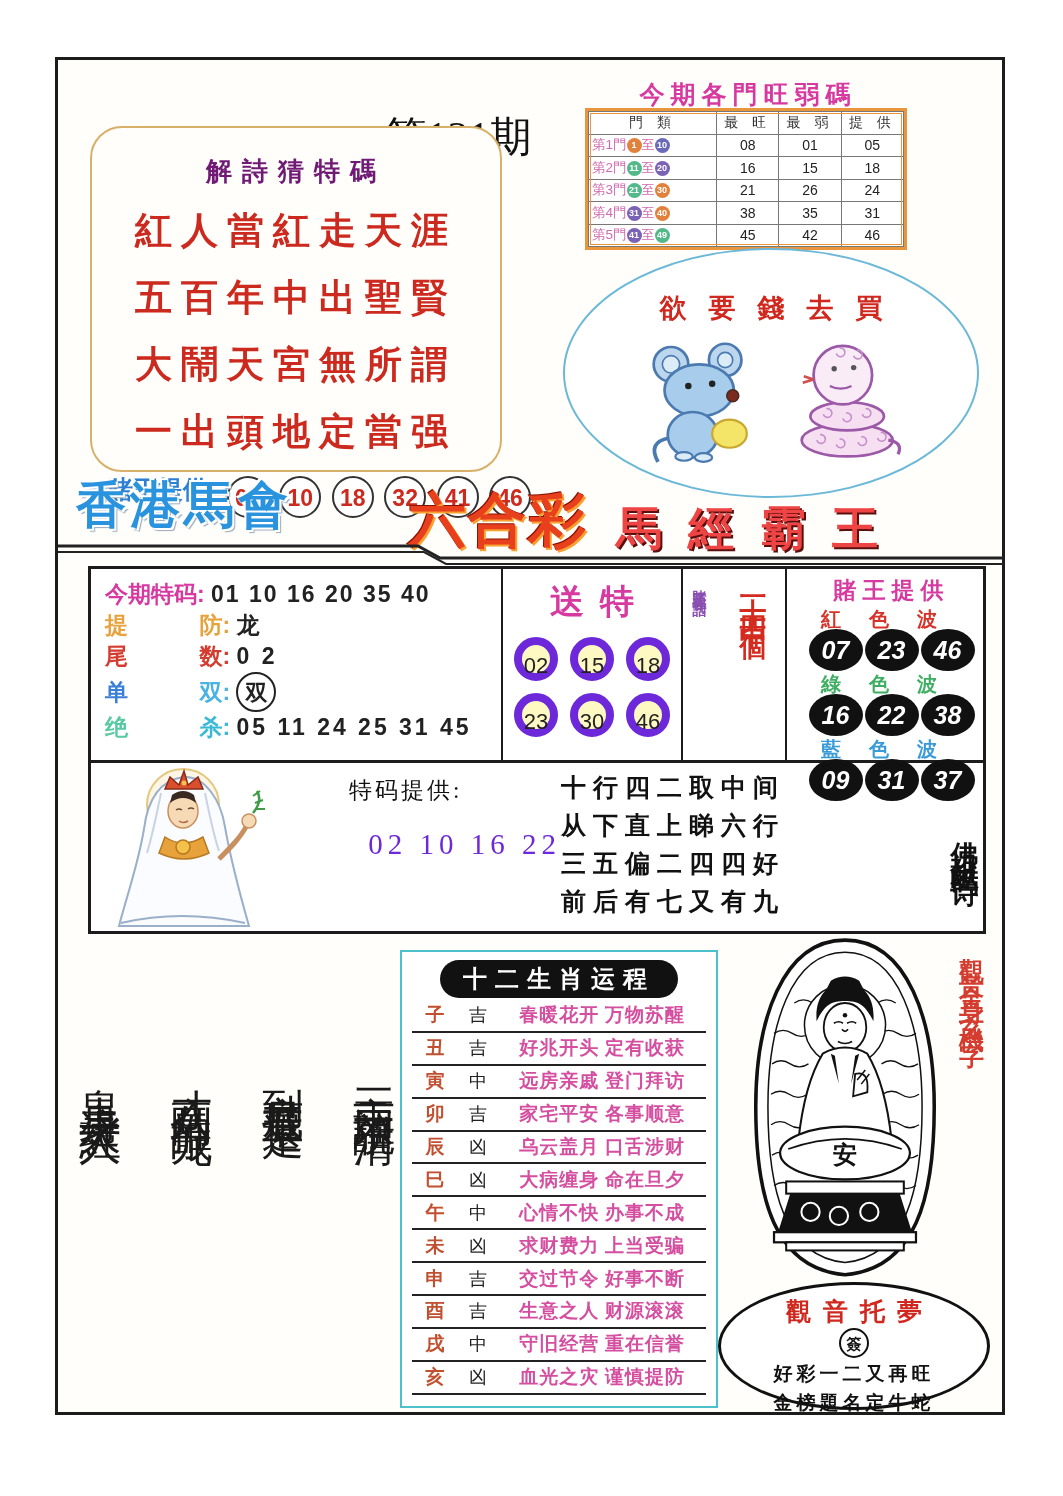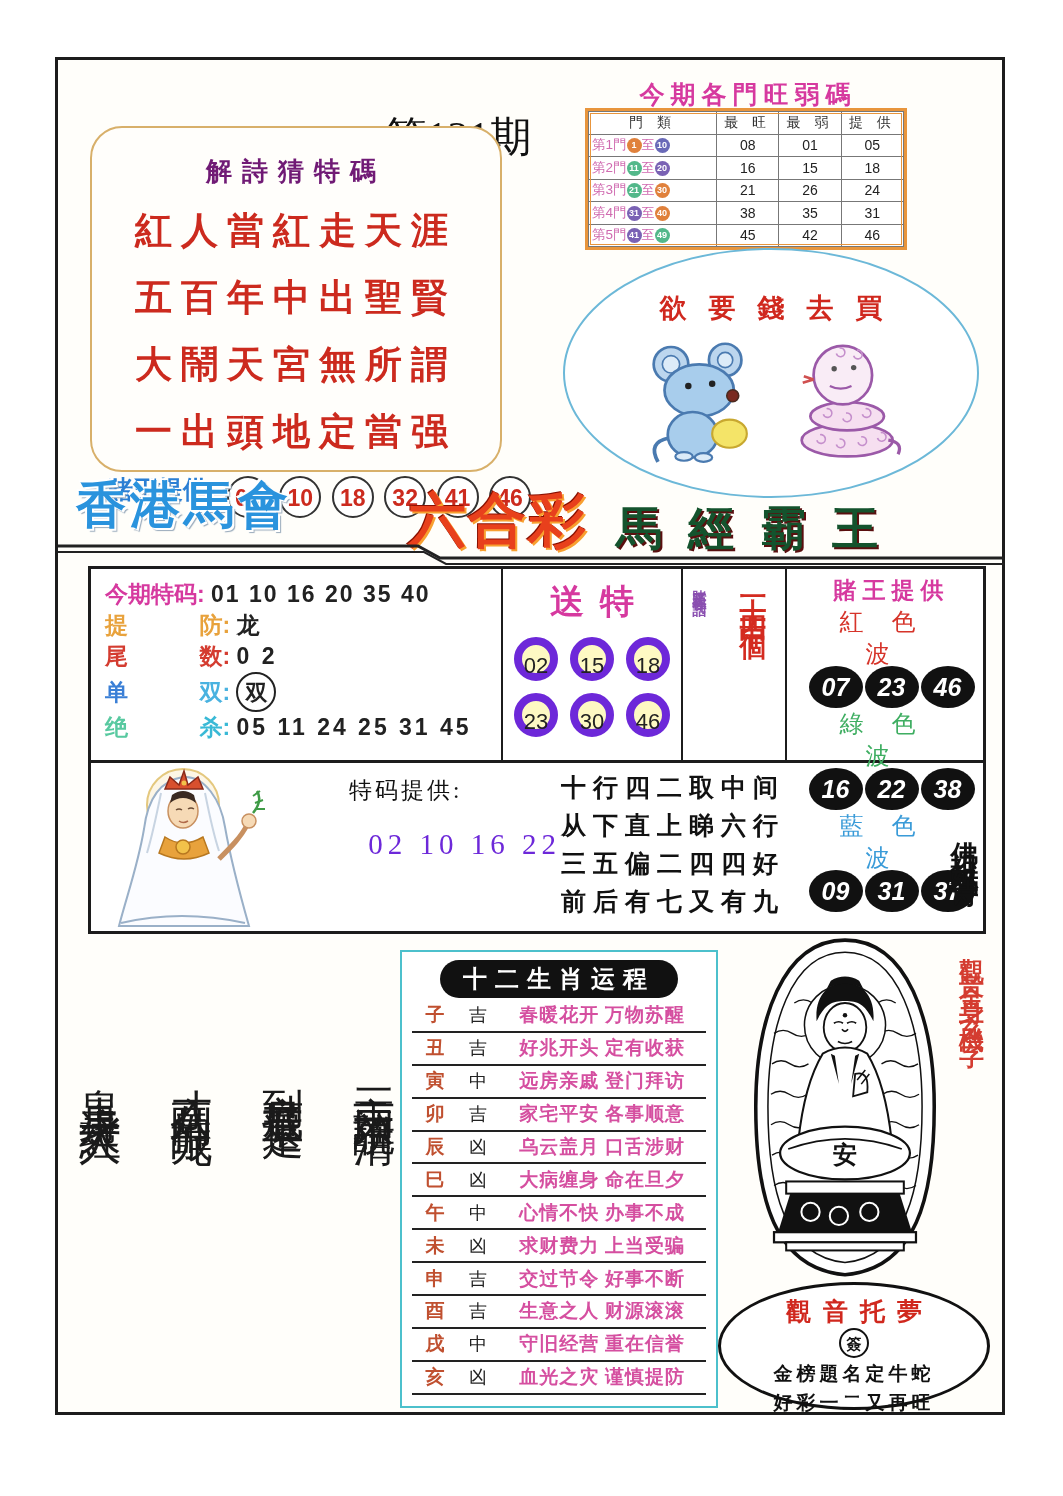--- a/index.html
+++ b/index.html
@@ -55,21 +55,21 @@
     color:#d0281e; letter-spacing:22px; text-indent:22px; }
   .animals { display:flex; justify-content:center; gap:18px; margin-top:8px; }
 
   
   .bn1 { left:18px; top:412px; font-size:50px; font-weight:bold; color:#2a93dd;
     letter-spacing:4px; text-shadow:2px 2px 0 #fff, -2px -2px 0 #fff, 3px 3px 1px #9ab;
     font-family:"Liberation Serif", serif; }
   .bn2 { left:350px; top:422px; font-size:58px; font-weight:bold; color:#e8401c;
     letter-spacing:2px; text-shadow:2px 2px 0 #f8a030, -1px -1px 0 #8a1000;
     font-family:"Liberation Serif", serif; }
-  .bn3 { left:558px; top:438px; font-size:46px; font-weight:bold; color:#14532d;
+  .bn3 { left:558px; top:438px; font-size:46px; font-weight:bold; color:#ef4444;
     letter-spacing:26px; text-shadow:2px 2px 0 #5a0f0f; white-space:nowrap;
     font-family:"Liberation Serif", serif; }
 
   
   .main { left:30px; top:506px; width:898px; height:368px; border:3px solid #1c1c1c;
     background:#fff; }
   .mrow1 { display:flex; height:194px; border-bottom:3px solid #1c1c1c; }
   .cell-info { width:412px; border-right:2px solid #1c1c1c; padding:10px 0 0 14px; }
   .cell-send { width:180px; border-right:2px solid #1c1c1c; text-align:center; }
   .cell-strip { width:104px; border-right:2px solid #1c1c1c; position:relative; }
@@ -93,21 +93,21 @@
 
   .vtext { writing-mode:vertical-rl; text-orientation:upright; }
   .strip-note { position:absolute; left:8px; top:10px; font-size:14px; color:#8a4fb0;
     font-weight:bold; letter-spacing:2px; }
   .strip-hint { position:absolute; right:14px; top:8px; font-size:27px; color:#d42b20;
     font-weight:bold; letter-spacing:6px; height:180px; }
 
   .wv-title { margin-top:6px; font-size:23px; font-weight:bold; color:#d6399f;
     letter-spacing:6px; }
   .wv-label { display:flex; justify-content:flex-end; padding:0 18px;
-    font-size:24px; font-weight:normal; margin-top:0px; }
+    font-size:20px; font-weight:bold; margin-top:0px; }
   .wv-nums { display:flex; justify-content:center; gap:2px; margin-top:-4px; }
   .bcirc { width:54px; height:42px; background:#111; border-radius:50%; color:#fff;
     font-size:25px; font-weight:bold; line-height:42px; text-align:center;font-style:italic; }
 
   .mrow2 { display:flex; height:165px; }
   .tm-block { margin-left:18px; margin-top:4px; width:212px; }
   .tm-label { font-size:23px; color:#111; letter-spacing:3px; margin-top:8px;
     font-family:"Liberation Serif", serif; }
   .tm-line { font-size:29px; color:#6d28d9; letter-spacing:5px; margin-top:22px;
     font-family:"Liberation Serif", serif;text-align:right; }
@@ -497,17 +497,17 @@
     </g>
     <rect x="40" y="296" width="140" height="10" fill="#fff" stroke="#111" stroke-width="2.2"></rect>
     <rect x="52" y="306" width="116" height="8" fill="#fff" stroke="#111" stroke-width="2"></rect>
   </svg>
 
   <div class="abs vtext gvert">觀音金身玄機字</div>
 
   <div class="abs goval">
     <div class="goval-title">觀音托夢</div>
     <div class="seal">簽</div>
+    <div class="goval-line">好彩一二又再旺</div>
     <div class="goval-line">金榜題名定牛蛇</div>
-    <div class="goval-line">好彩一二又再旺</div>
   </div>
 
 </div>
 
 </body></html>

